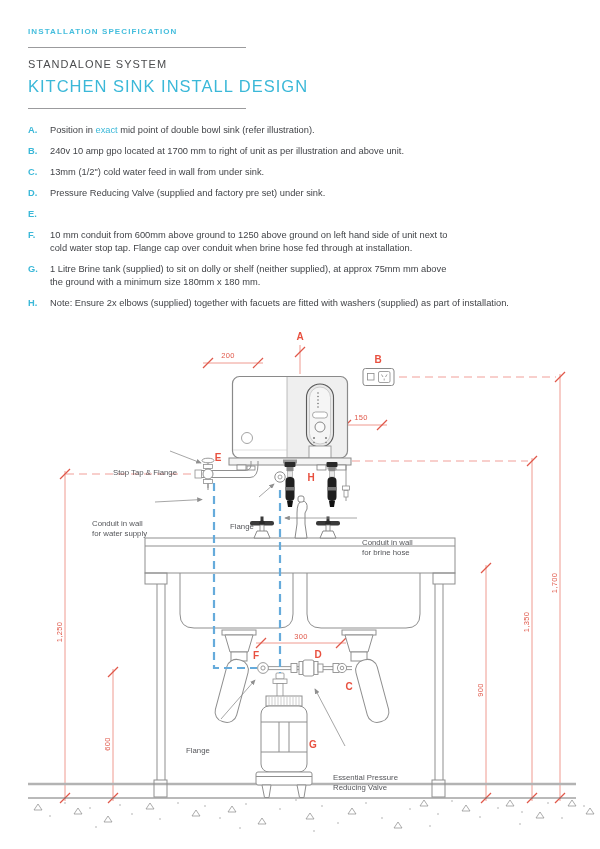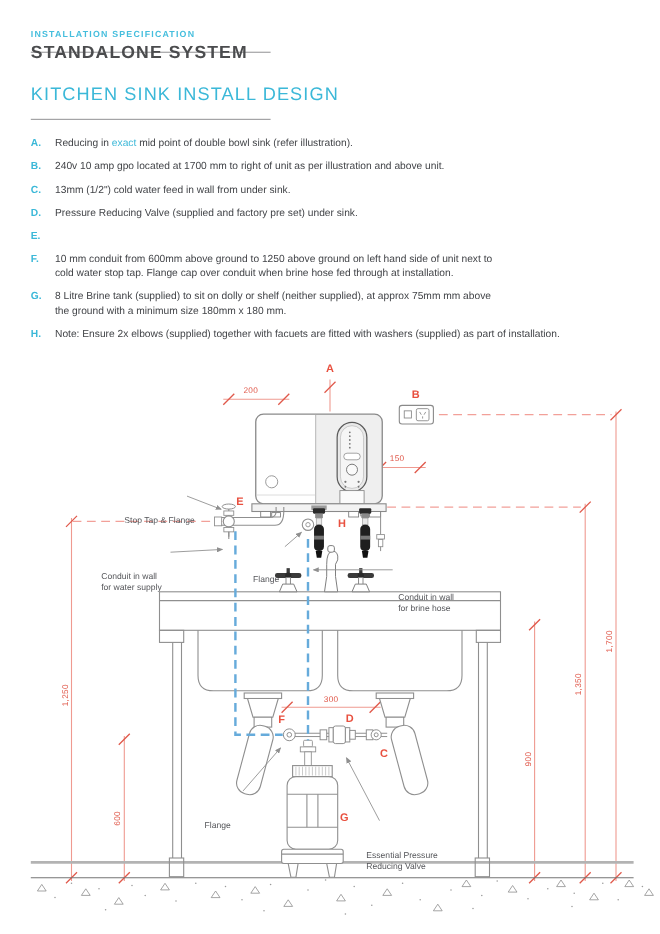--- a/index.html
+++ b/index.html
@@ -3,22 +3,22 @@
 <meta charset="utf-8">
 <style>
   html,body{margin:0;padding:0;background:#ffffff;}
   .page{position:relative;width:600px;height:849px;background:#ffffff;overflow:hidden;
         font-family:"Liberation Sans",sans-serif;border-radius:15px;}
   
   .eyebrow{position:absolute;left:28px;top:27px;font-size:8px;font-weight:bold;
            letter-spacing:1.1px;color:#45bedd;}
   .rule{position:absolute;left:28px;width:218px;border-top:1px solid #9b9b9d;}
   .rule-1{top:47px;} .rule-2{top:108px;}
-  .title-1{position:absolute;left:28px;top:40px;font-size:16px;letter-spacing:1px;
-           color:#4b4c4e;font-weight:700;}
+  .title-1{position:absolute;left:28px;top:58px;font-size:11px;letter-spacing:1px;
+           color:#4b4c4e;font-weight:400;}
   .title-2{position:absolute;left:28px;top:77px;font-size:16.5px;letter-spacing:1px;
            color:#3bb8d8;font-weight:400;}
   
   .spec-list{position:absolute;left:28px;top:124px;width:556px;}
   .spec-row{display:flex;margin-bottom:8px;font-size:9.3px;line-height:13px;color:#424448;}
   .spec-letter{flex:0 0 22px;color:#3bb8d8;font-weight:bold;}
   .spec-text .accent{color:#3bb8d8;}
   
   .dsvg{position:absolute;left:0;top:0;}
   .ltr{position:absolute;transform:translate(-50%,-50%);color:#e8503f;font-weight:bold;
@@ -37,21 +37,21 @@
 
   <div class="eyebrow">INSTALLATION SPECIFICATION</div>
   <div class="rule rule-1"></div>
   <div class="title-1">STANDALONE SYSTEM</div>
   <div class="title-2">KITCHEN SINK INSTALL DESIGN</div>
   <div class="rule rule-2"></div>
 
   <div class="spec-list">
       <div class="spec-row">
         <span class="spec-letter">A.</span>
-        <span class="spec-text"><span>Reducing in </span><span class="accent">exact</span><span> mid point of double bowl sink (refer illustration).</span></span>
+        <span class="spec-text"><span>Position in </span><span class="accent">exact</span><span> mid point of double bowl sink (refer illustration).</span></span>
       </div>
       <div class="spec-row">
         <span class="spec-letter">B.</span>
         <span class="spec-text"><span>240v 10 amp gpo located at 1700 mm to right of unit as per illustration and above unit.</span></span>
       </div>
       <div class="spec-row">
         <span class="spec-letter">C.</span>
         <span class="spec-text"><span>13mm (1/2") cold water feed in wall from under sink.</span></span>
       </div>
       <div class="spec-row">
@@ -60,21 +60,21 @@
       </div>
       <div class="spec-row">
         <span class="spec-letter">E.</span>
       </div>
       <div class="spec-row">
         <span class="spec-letter">F.</span>
         <span class="spec-text"><span>10 mm conduit from 600mm above ground to 1250 above ground on left hand side of unit next to</span><br><span>cold water stop tap. Flange cap over conduit when brine hose fed through at installation.</span></span>
       </div>
       <div class="spec-row">
         <span class="spec-letter">G.</span>
-        <span class="spec-text"><span>8 Litre Brine tank (supplied) to sit on dolly or shelf (neither supplied), at approx 75mm mm above</span><br><span>the ground with a minimum size 180mm x 180 mm.</span></span>
+        <span class="spec-text"><span>1 Litre Brine tank (supplied) to sit on dolly or shelf (neither supplied), at approx 75mm mm above</span><br><span>the ground with a minimum size 180mm x 180 mm.</span></span>
       </div>
       <div class="spec-row">
         <span class="spec-letter">H.</span>
         <span class="spec-text"><span>Note: Ensure 2x elbows (supplied) together with facuets are fitted with washers (supplied) as part of installation.</span></span>
       </div>
     </div>
 
   <svg class="dsvg" width="600" height="849" viewBox="0 0 600 849">
     <defs>
       <marker id="arrow" markerWidth="7" markerHeight="6" refX="6" refY="3" orient="auto">

